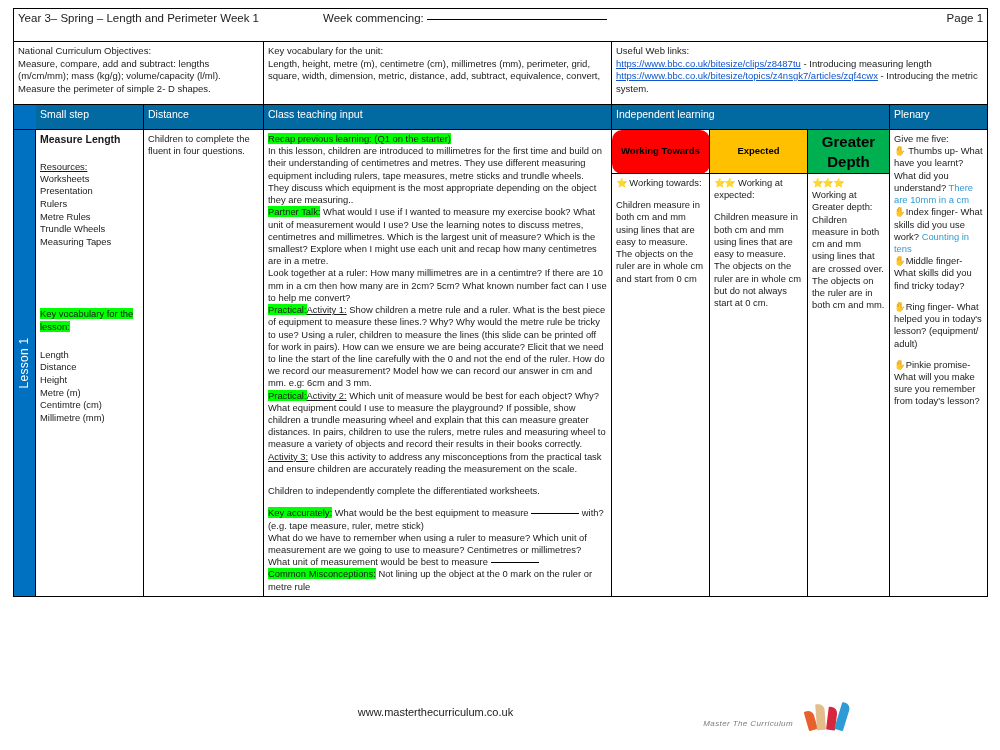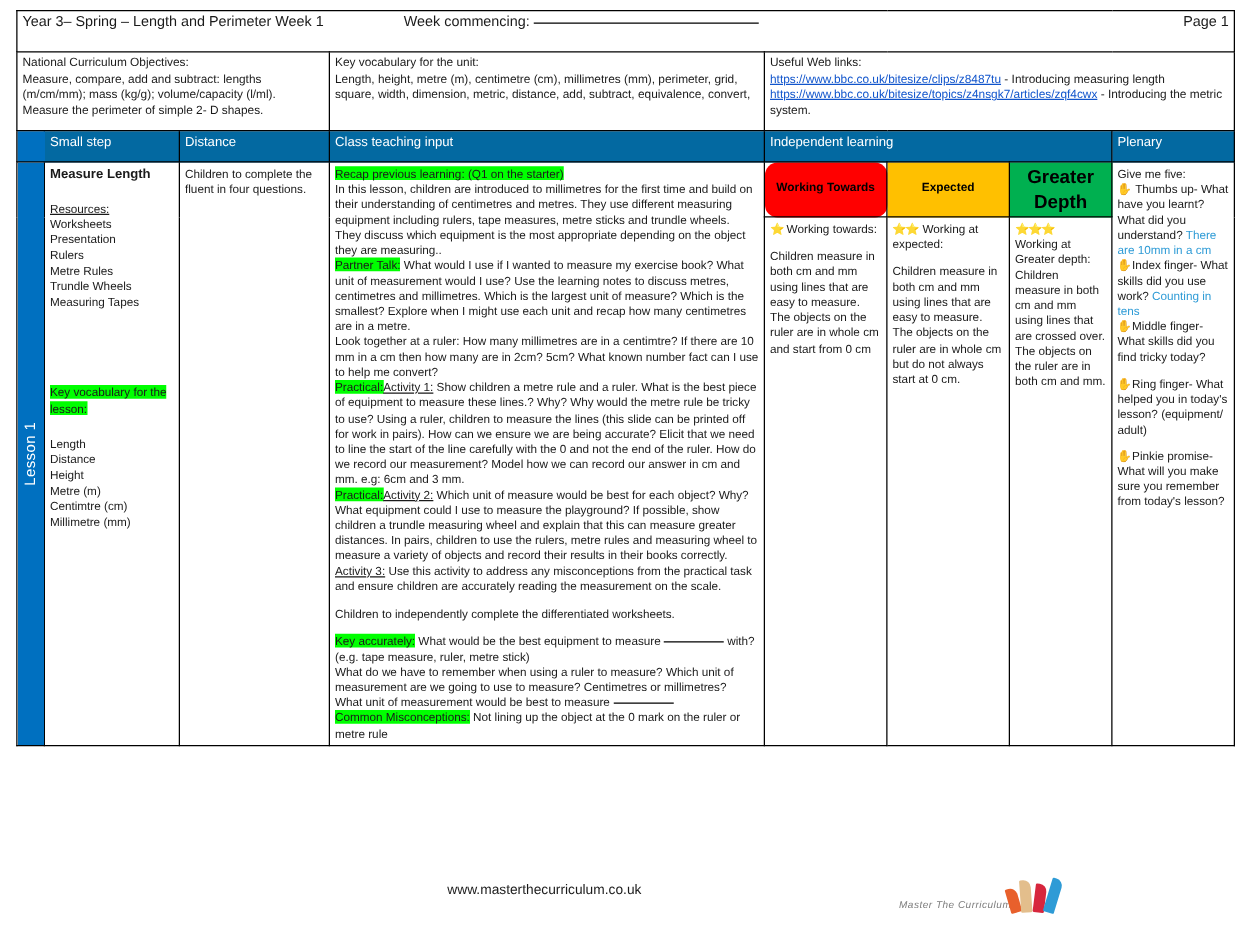--- a/index.html
+++ b/index.html
@@ -153,21 +153,21 @@
     top: 6px;
     text-align: center;
     font-size: 11px;
   }
   .logo {
     position: absolute;
     right: 16px;
     top: 0px;
     display: flex;
     align-items: flex-end;
-    gap: 0;
+    gap: 16px;
   }
   .logo-text {
     font-size: 8px;
     color: #7c7c7c;
     font-style: italic;
     letter-spacing: 0.4px;
     margin-bottom: 2px;
   }
   .logo-mark {
     position: relative;

